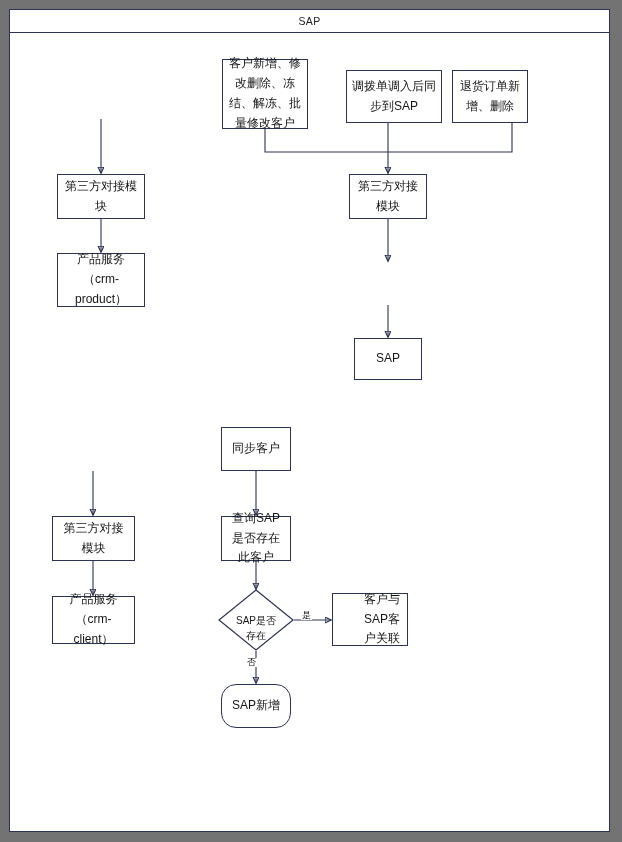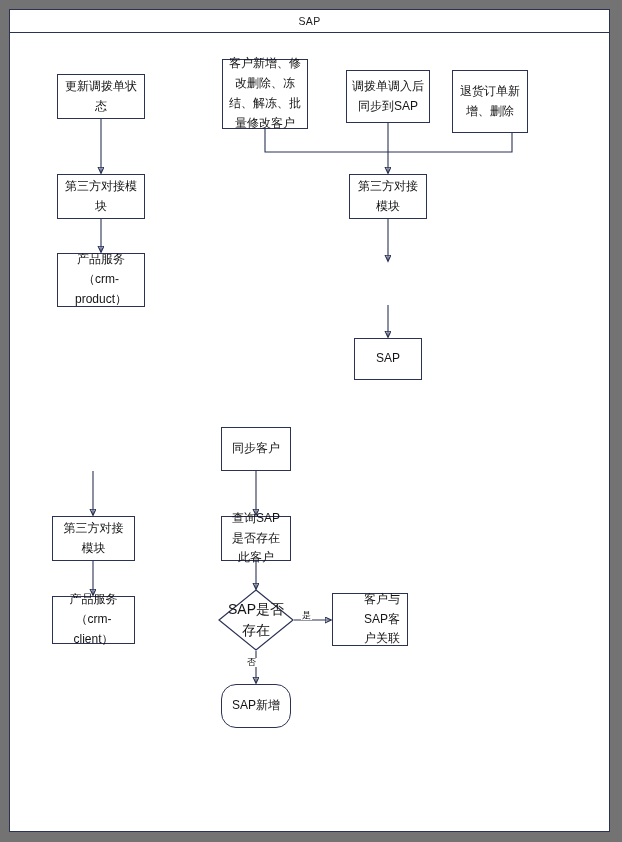--- a/index.html
+++ b/index.html
@@ -62,28 +62,28 @@
   }
   .diamond-wrap svg {
     position: absolute;
     left: 0;
     top: 0;
     overflow: visible;
   }
   .diamond-label {
     position: absolute;
     left: 0;
-    top: 0;
+    top: 8px;
     width: 100%;
     height: 100%;
     display: flex;
     align-items: center;
     justify-content: center;
     text-align: center;
-    font-size: 14px;
+    font-size: 10px;
     line-height: 1.5;
     color: #141414;
     white-space: pre-line;
     pointer-events: none;
   }
   
   .edges {
     position: absolute;
     left: 0;
     top: 0;
@@ -139,32 +139,31 @@
     <line x1="256" y1="561" x2="256" y2="589" marker-end="url(#arw)"></line>
 
     <line x1="294" y1="620" x2="331" y2="620" marker-end="url(#arw)"></line>
 
     <line x1="256" y1="651" x2="256" y2="683" marker-end="url(#arw)"></line>
   </svg>
 
   <div class="edge-label" style="left:301px; top:611px;">是</div>
   <div class="edge-label" style="left:246px; top:658px;">否</div>
 
-  <div class="node" style="left:57px; top:74px; width:88px; height:45px;">更新调拨单状态</div>
 
   <div class="node" style="left:57px; top:174px; width:88px; height:45px;">第三方对接模块</div>
 
   <div class="node latin" style="left:57px; top:253px; width:88px; height:54px;">产品服务
 （crm-product）</div>
 
   <div class="node" style="left:222px; top:59px; width:86px; height:70px;">客户新增、修改删除、冻结、解冻、批量修改客户</div>
 
-  <div class="node" style="left:346px; top:70px; width:84px; height:53px;">调拨单调入后同步到SAP</div>
+  <div class="node" style="left:346px; top:70px; width:96px; height:53px;">调拨单调入后同步到SAP</div>
 
-  <div class="node" style="left:452px; top:70px; width:76px; height:63px;">退货订单新增、删除</div>
+  <div class="node" style="left:452px; top:70px; width:76px; height:53px;">退货订单新增、删除</div>
 
   <div class="node" style="left:349px; top:174px; width:78px; height:45px;">第三方对接模块</div>
 
 
   <div class="node latin" style="left:354px; top:338px; width:68px; height:42px;">SAP</div>
 
 
   <div class="node" style="left:52px; top:516px; width:83px; height:45px;">第三方对接模块</div>
 
   <div class="node latin" style="left:52px; top:596px; width:83px; height:48px;">产品服务

